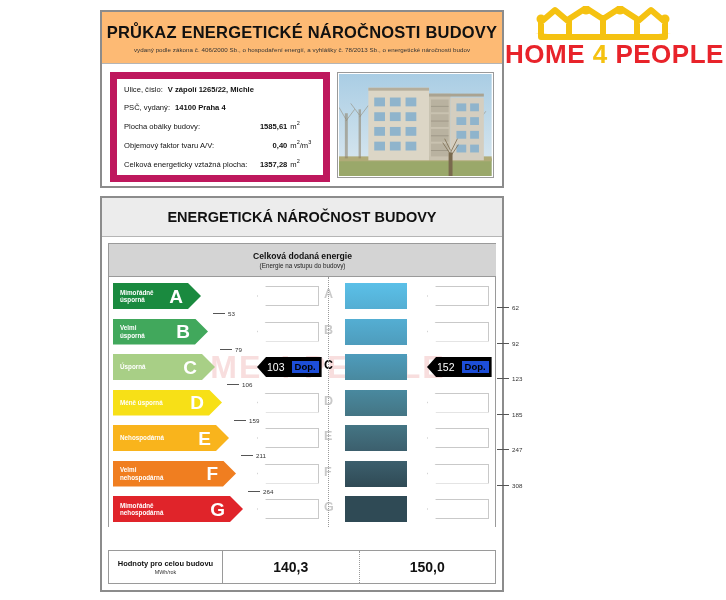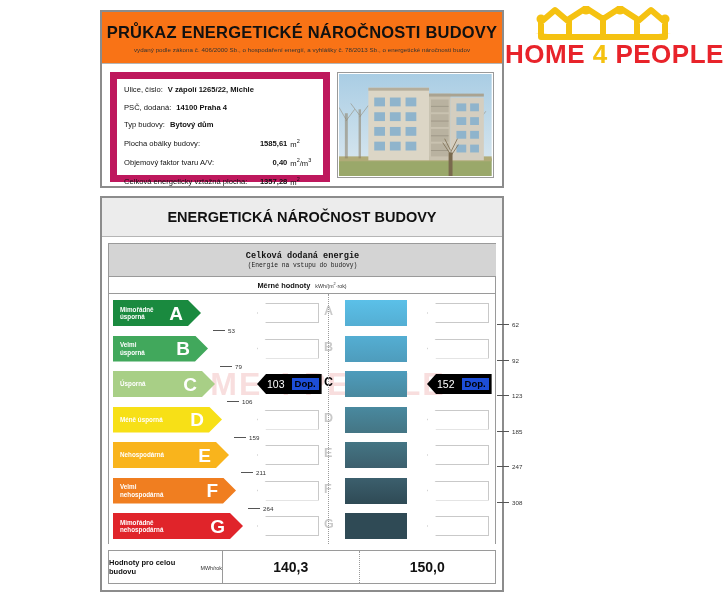--- a/index.html
+++ b/index.html
@@ -22,21 +22,21 @@
     letter-spacing:0.5px; color:#e8232a; white-space:nowrap;
   }
   #logo .brand .four{ color:#f5c211; }
 
   
   #panel-top{
     position:absolute; left:100px; top:10px; width:404px; height:178px;
     border:2px solid #8c8c8c; background:#ffffff; box-sizing:border-box;
   }
   #panel-top .titlebar{
-    height:52px; background:#f97316; border-bottom:1px solid #b5b5b5;
+    height:52px; background:#fdba74; border-bottom:1px solid #b5b5b5;
     display:flex; flex-direction:column; align-items:center; justify-content:center;
     box-sizing:border-box;
   }
   #doc-title{ font-size:16.5px; font-weight:bold; color:#111; letter-spacing:0.2px; }
   #doc-subtitle{ font-size:6.2px; color:#333; margin-top:4px; letter-spacing:0.05px;}
 
   #infoarea{ display:flex; padding:8px 8px 6px 8px; box-sizing:border-box; height:124px;}
   #infotable{ width:222px; border:7px solid #be185d; box-sizing:border-box;
               padding:6px 7px; font-size:7.6px; color:#111; background:#fff;}
   .inforow{ display:flex; align-items:baseline; margin:0 0 8.5px 0; white-space:nowrap; }
@@ -60,21 +60,20 @@
   #main-title{
     height:38px; background:#ececec; border-bottom:1px solid #b5b5b5;
     display:flex; align-items:center; justify-content:center;
     font-size:14.5px; font-weight:bold; color:#111;
   }
   #colheads{ display:flex; height:34px; margin:6px 6px 0 6px; }
   .colhead{
     background:#d4d4d4; border:1px solid #9a9a9a; box-sizing:border-box;
     display:flex; flex-direction:column; align-items:center; justify-content:center;
     flex:1;
-    font-family:Liberation Mono, monospace;
   }
   .colhead.left{ border-right:none; }
   .colhead .h1{ font-size:8.6px; font-weight:bold; color:#111;}
   .colhead .h2{ font-size:6.3px; color:#222; margin-top:1.5px;}
 
   #merne{
     margin:0 6px; height:16px; border:1px solid #9a9a9a; border-top:none;
     display:flex; align-items:center; justify-content:center; background:#fff;
   }
   #merne .m1{ font-size:7.4px; font-weight:bold; color:#111;}
@@ -126,21 +125,21 @@
   .badge .bdop{ background:#1d4ed8; color:#000; font-size:9.5px; font-weight:bold;
                 padding:1px 3px; line-height:1.05;}
   .oletter.active{ color:#000; }
 
   
   .bbar{ position:absolute; left:236px; width:62px; height:26px; }
 
   
   #footer{ position:absolute; left:6px; right:6px; bottom:6px; height:34px;
            border:1px solid #9a9a9a; display:flex; background:#fff; box-sizing:border-box;}
-  #fname{ width:113px; border-right:1px solid #9a9a9a; display:flex; flex-direction:row;
+  #fname{ width:113px; border-right:1px solid #9a9a9a; display:flex; flex-direction:column;
           align-items:center; justify-content:center;}
   #fname .f1{ font-size:7.5px; font-weight:bold; color:#111;}
   #fname .f2{ font-size:5.4px; color:#333; margin-top:1px;}
   .fval{ flex:1; display:flex; align-items:center; justify-content:center;
          font-size:14px; font-weight:bold; color:#111;}
   .fval.left{ border-right:1px dotted #9a9a9a;}
 </style>
 </head>
 <body>
 
@@ -164,26 +163,22 @@
     <div id="doc-title">PRŮKAZ ENERGETICKÉ NÁROČNOSTI BUDOVY</div>
     <div id="doc-subtitle">vydaný podle zákona č. 406/2000 Sb., o hospodaření energií, a vyhlášky č. 78/2013 Sb., o energetické náročnosti budov</div>
   </div>
   <div id="infoarea">
     <div id="infotable">
         <div class="inforow">
           <span class="lbl">Ulice, číslo:</span>
           <span class="val">V zápolí 1265/22, Michle</span>
         </div>
         <div class="inforow">
-          <span class="lbl">PSČ, dodaná:</span>
+          <span class="lbl">PSČ, vydaný:</span>
           <span class="val">14100 Praha 4</span>
-        </div>
-        <div class="inforow">
-          <span class="lbl">Typ budovy:</span>
-          <span class="val">Bytový dům</span>
         </div>
         <div class="inforow right">
           <span class="lbl">Plocha obálky budovy:</span>
           <span class="val">1585,61</span>
           <span class="unit">m<sup>2</sup></span>
         </div>
         <div class="inforow right">
           <span class="lbl">Objemový faktor tvaru A/V:</span>
           <span class="val">0,40</span>
           <span class="unit">m<sup>2</sup>/m<sup>3</sup></span>
@@ -261,24 +256,20 @@
 <div id="panel-main">
   <div id="main-title">ENERGETICKÁ NÁROČNOST BUDOVY</div>
 
   <div id="colheads">
     <div class="colhead left">
       <div class="h1">Celková dodaná energie</div>
       <div class="h2">(Energie na vstupu do budovy)</div>
     </div>
   </div>
 
-  <div id="merne">
-    <span class="m1">Měrné hodnoty</span>
-    <span class="m2">kWh/(m<sup>2</sup>·rok)</span>
-  </div>
 
   <div id="scalebody">
     <div id="watermark">HOME 4 PEOPLE</div>
     <div id="divider"></div>
   <div class="scale-row" style="top: 6px; height: 26px;">
         <div class="carrow" style="background: rgb(26, 138, 63); width: 88px;">
           <div class="cl">Mimořádně<br>úsporná</div>
           <div class="cletter">A</div>
         </div>
         <div class="oarrow" style="top: 3px; left: 148px;"></div>

